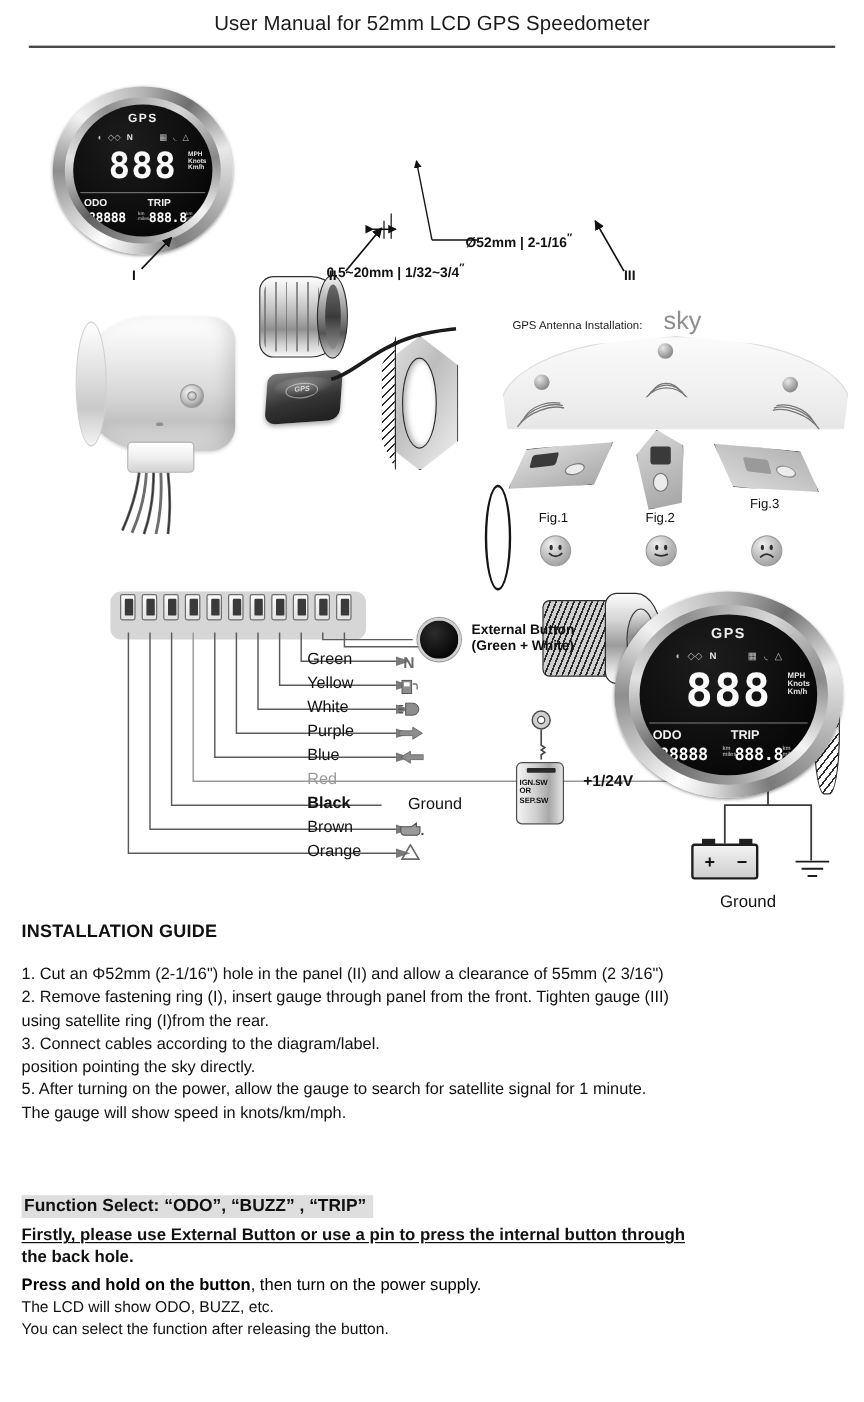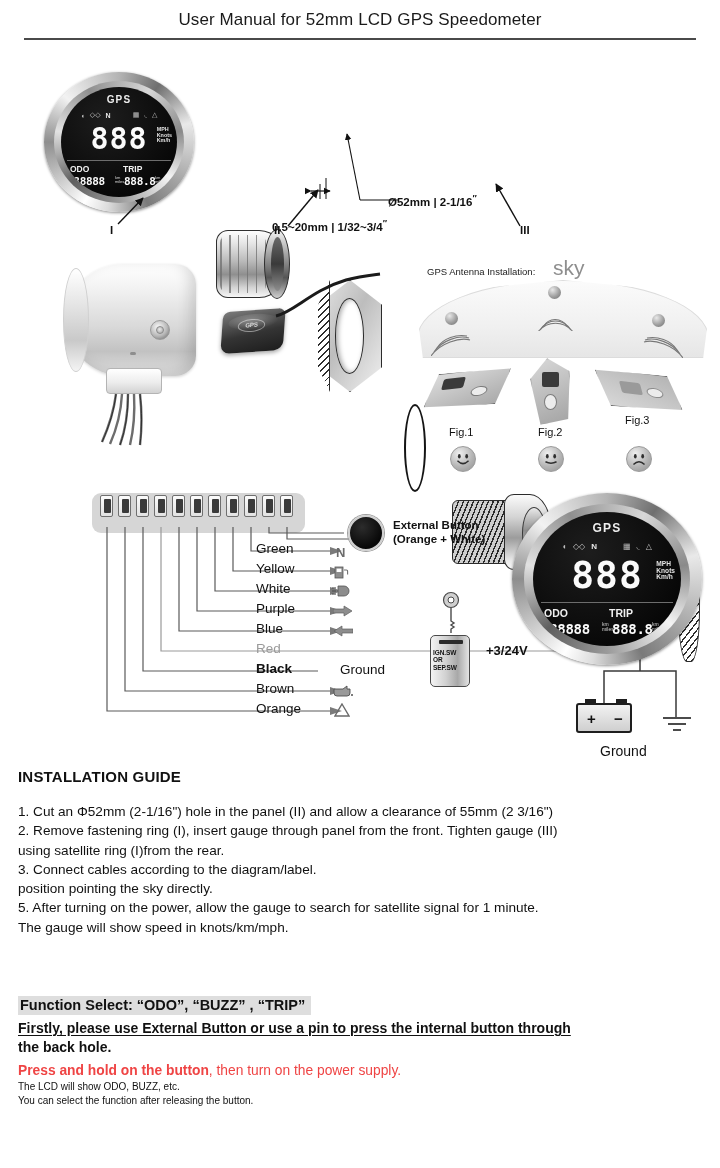--- a/index.html
+++ b/index.html
@@ -338,23 +338,23 @@
     background:#dedede;
     font-size:14.5px; font-weight:700; color:#111;
     padding:1px 6px 2px 2px;
   }
   #func .underlined {
     margin-top:4px;
     font-size:14px; font-weight:700; color:#111;
     text-decoration:underline; text-underline-offset:2px;
     line-height:1.38;
   }
-  #func .pressline { margin-top:3px; font-size:13.8px; line-height:1.42; color:#ef4444; }
+  #func .pressline { margin-top:3px; font-size:13.8px; line-height:1.42; color:#000000; }
   #func .pressline b { font-weight:700; }
-  #func .plain { font-size:10px; line-height:1.42; color:#111; }
+  #func .plain { font-size:13px; line-height:1.42; color:#111; }
 </style>
 </head>
 <body>
 
 <div class="page">
 
   <div class="doc-title">User Manual for 52mm LCD GPS Speedometer</div>
   <div class="title-rule"></div>
 
   <div id="exploded">
@@ -675,40 +675,40 @@
       <path d="M2 6 h9 l4 -3 v3 h3 v4 a3 3 0 0 1 -3 3 h-10 a3 3 0 0 1 -3 -3 z" fill="#9a9a9a" stroke="#4f4f4f" stroke-width=".9"></path>
       <circle cx="20" cy="12" r="1" fill="#4f4f4f"></circle>
     </svg>
     <svg class="abs" viewBox="0 0 16 14" style="left:334px; top:218px; width:16px; height:14px;">
       <polygon points="8,1 15,13 1,13" fill="none" stroke="#6a6a6a" stroke-width="1.4"></polygon>
     </svg>
 
     <div class="extbtn" style="left:348px; top:30px;"></div>
     <div class="extbtn-label" style="left:393px; top:33px;">
       <div>External Button</div>
-      <div>(Orange + White)</div>
+      <div>(Green + White)</div>
     </div>
 
     <div class="ignsw" style="left:430px; top:128px; width:48px; height:80px;">
       <svg class="key" viewBox="0 0 18 44" style="">
         <circle cx="9" cy="9" r="7.5" fill="#cfcfcf" stroke="#4a4a4a" stroke-width="1.2"></circle>
         <circle cx="9" cy="9" r="3" fill="#fff" stroke="#4a4a4a" stroke-width="1"></circle>
         <path d="M9 17 L9 30 l3 2 l-3 2 l3 2 l-3 2 l0 4" fill="none" stroke="#4a4a4a" stroke-width="1.4"></path>
       </svg>
       <div class="cyl">
         <div class="slot"></div>
       </div>
       <div class="cyltxt">
         <div>IGN.SW</div>
         <div>OR</div>
         <div>SEP.SW</div>
       </div>
     </div>
 
-    <div class="voltlab" style="left:486px; top:158px;">+3/24V</div>
+    <div class="voltlab" style="left:486px; top:158px;">+1/24V</div>
 
     <div class="battery" style="left:576px; top:218px;">
       <div class="term" style="left:7px;"></div>
       <div class="term" style="left:38px;"></div>
       <div class="sym" style="left:9px;">+</div>
       <div class="sym" style="left:36px;">−</div>
     </div>
 
     <svg class="gndsym" viewBox="0 0 34 20" style="left:660px; top:230px; width:34px; height:20px;">
       <g stroke="#1e1e1e" stroke-width="1.6">

